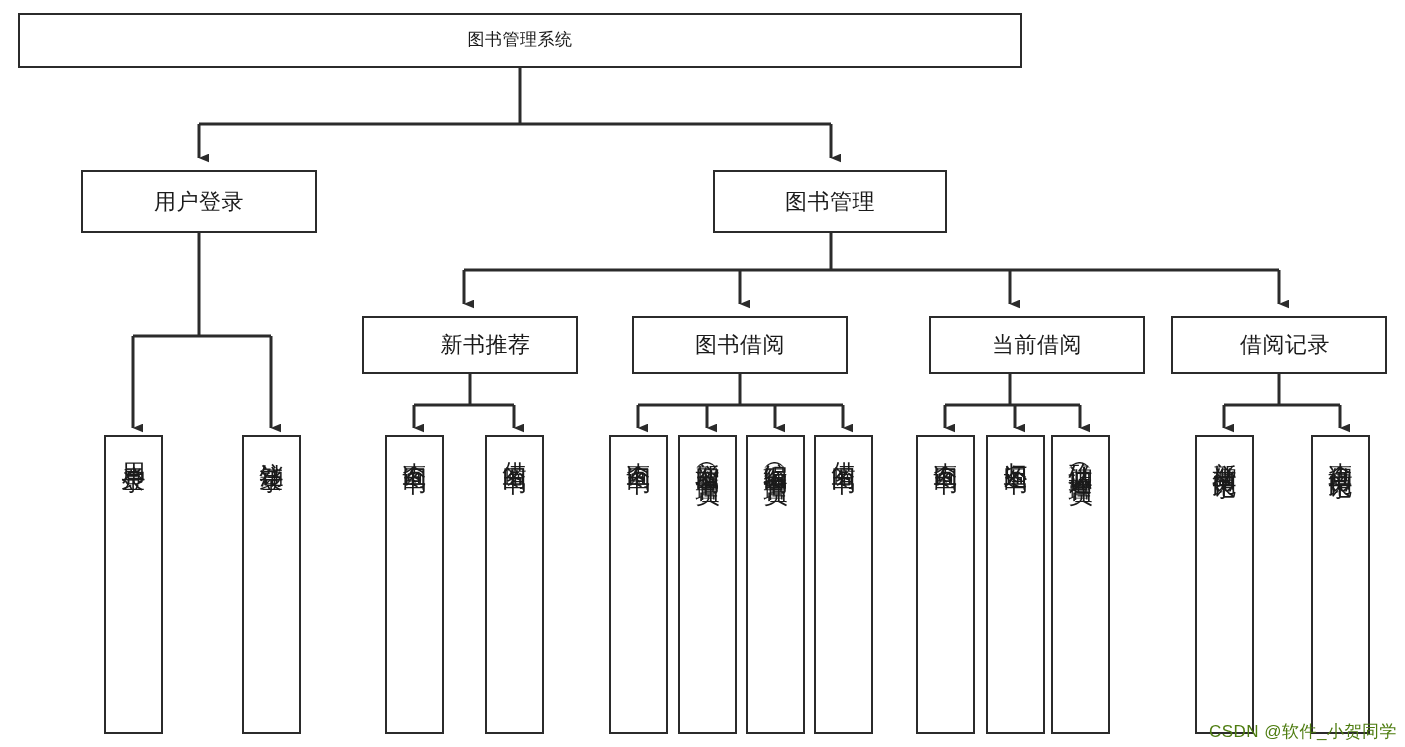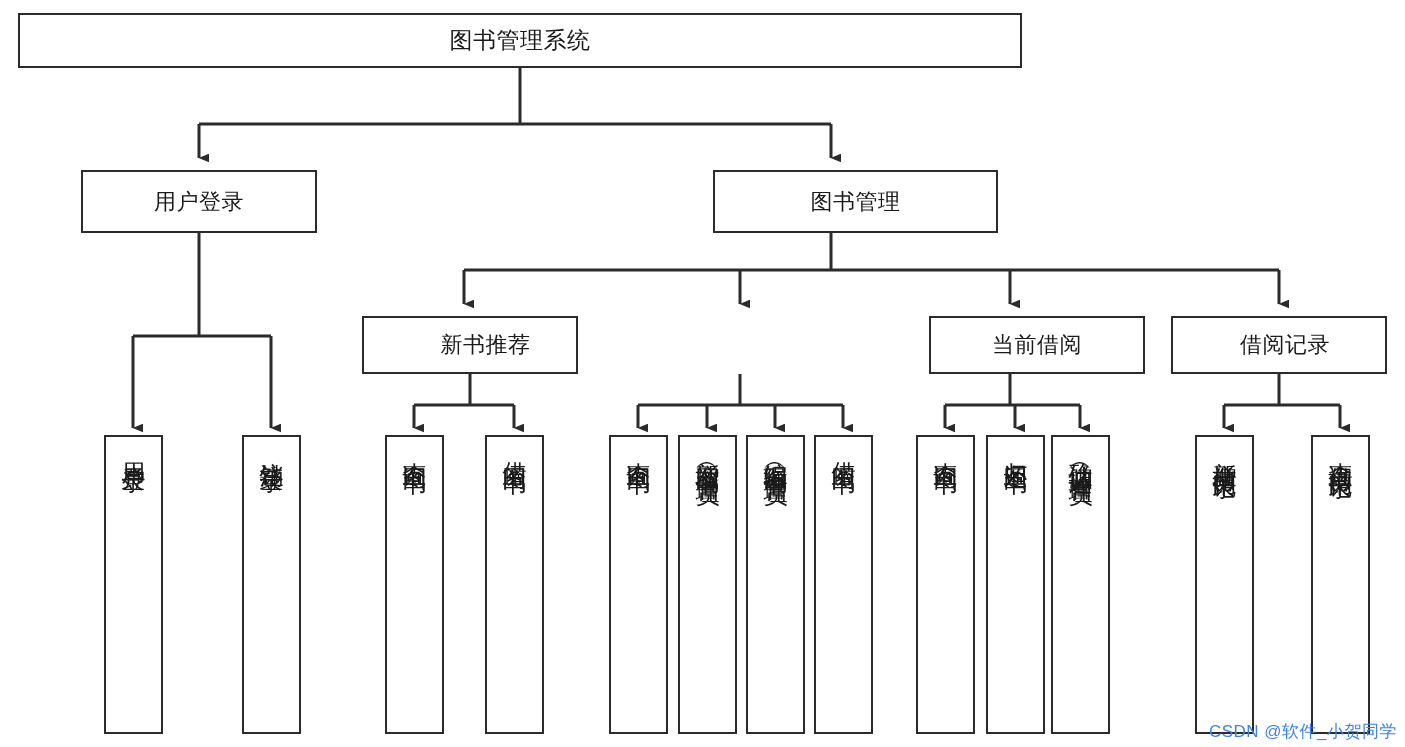--- a/index.html
+++ b/index.html
@@ -21,40 +21,40 @@
   }
   .node-label{
     color:#1a1a1a;
     line-height:1.18;
     letter-spacing:0.5px;
     white-space:nowrap;
   }
   .horiz .node-label{
     font-size:22px;
   }
-  .root .node-label{font-size:23px;}
+  .root .node-label{font-size:17px;}
   .vert{
     align-items:flex-start;
     justify-content:center;
     padding-top:6px;
   }
   .vert .node-label{
     writing-mode:vertical-rl;
     text-orientation:upright;
     font-size:24px;
     letter-spacing:3px;
     line-height:1;
     white-space:nowrap;
   }
   .watermark{
     position:absolute;
     right:8px;
     bottom:4px;
     font-size:17px;
-    color:#3b82f6;
+    color:#4d7c0f;
     letter-spacing:0.5px;
     white-space:nowrap;
     pointer-events:none;
   }
 </style>
 </head>
 <body>
 
 <div id="diagram-root">
 
@@ -110,26 +110,29 @@
     </g>
   </svg>
 
   <div class="node-box horiz root" style="left:18px;top:13px;width:1004px;height:55px;">
     <span class="node-label">图书管理系统</span>
   </div>
 
   <div class="node-box horiz" style="left:81px;top:170px;width:236px;height:63px;">
     <span class="node-label">用户登录</span>
   </div>
-  <div class="node-box horiz" style="left:713px;top:170px;width:285px;height:63px;">
+  <div class="node-box horiz" style="left:713px;top:170px;width:234px;height:63px;">
     <span class="node-label">图书管理</span>
   </div>
 
   <div class="node-box horiz" style="left:362px;top:316px;width:216px;height:58px;padding-left:31px;">
     <span class="node-label">新书推荐</span>
+  </div>
+  <div class="node-box horiz" style="left:632px;top:316px;width:216px;height:58px;">
+    <span class="node-label">图书借阅</span>
   </div>
   <div class="node-box horiz" style="left:902px;top:316px;width:216px;height:58px;margin-left:27px;">
     <span class="node-label">当前借阅</span>
   </div>
   <div class="node-box horiz" style="left:1171px;top:316px;width:216px;height:58px;padding-left:12px;">
     <span class="node-label">借阅记录</span>
   </div>
 
   <div class="node-box vert" style="left:104px;top:435px;width:59px;height:299px;">
     <span class="node-label">用户登录</span>

